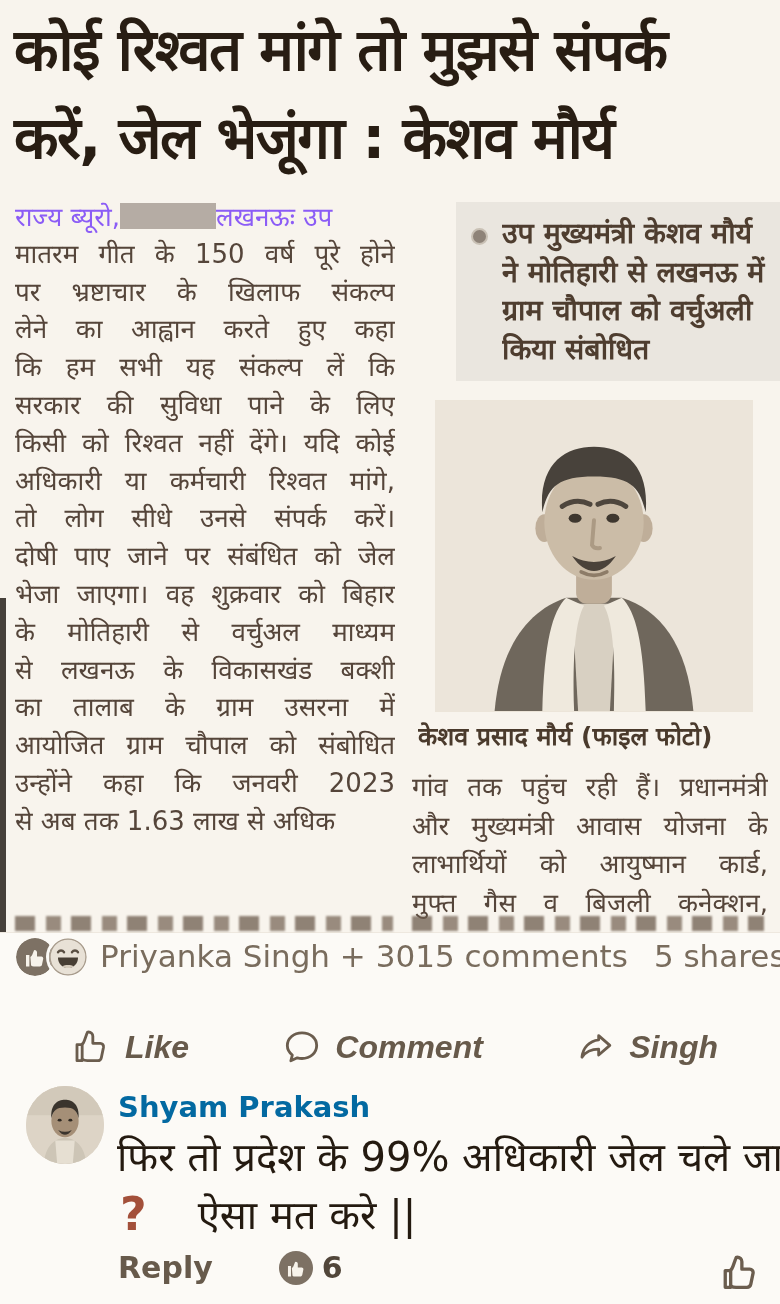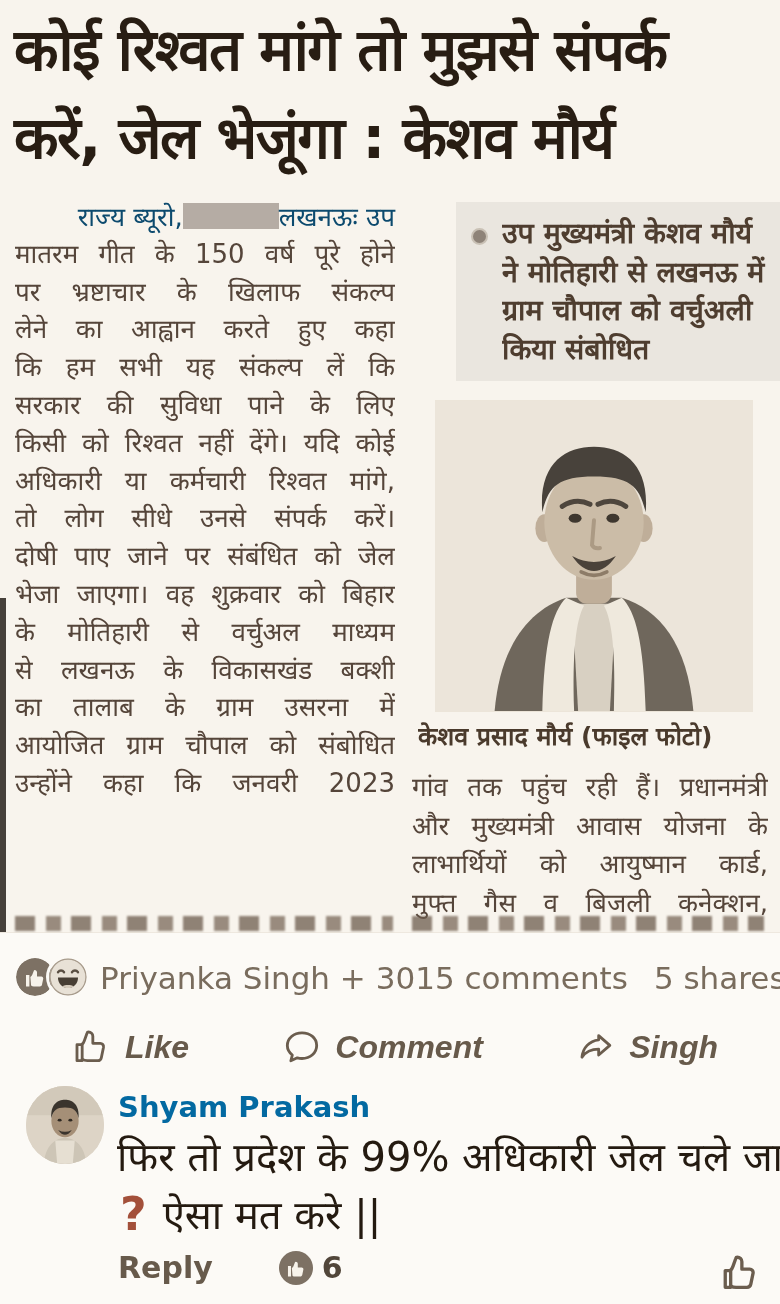--- a/index.html
+++ b/index.html
@@ -10,22 +10,22 @@
   .newspaper{position:absolute;left:0;top:0;width:780px;height:932px;background:#f8f4ed;border-bottom:1px solid #eee8df;}
   .headline{position:absolute;left:14px;top:6px;right:8px;font-weight:800;color:#281d13;
             font-size:58px;line-height:88px;letter-spacing:-1.5px;white-space:nowrap;}
   .scan-edge{position:absolute;left:0;top:598px;width:6px;height:334px;background:#46403a;}
 
   .col-left{position:absolute;left:15px;top:197px;width:380px;}
   .np-line{height:37.8px;overflow:hidden;font-size:26px;color:#55453a;
            text-align:justify;text-align-last:justify;letter-spacing:0;}
   .col-left .np-line:nth-child(17){text-align-last:left;}   
   .col-left .np-line:nth-child(18){text-indent:28px;}       
-  .first-line{display:flex;justify-content:flex-end;align-items:center;height:37.8px;
-              font-size:26px;color:#0c4a6e;}
+  .first-line{display:flex;justify-content:flex-start;align-items:center;height:37.8px;
+              font-size:26px;color:#8b5cf6;}
   .redacted{display:inline-block;width:96px;height:26px;background:#b5aca4;}
 
   .col-right{position:absolute;left:412px;top:202px;width:358px;height:730px;}
   .highlight-box{position:absolute;left:0;top:0;width:344px;box-sizing:border-box;
                  background:#eae6df;padding:13px 8px 12px 46px;margin-left:44px;}
   .hl-bullet{position:absolute;left:15px;top:26px;width:13px;height:13px;border-radius:50%;
              background:#8e8378;border:2px solid #c9c1b5;}
   .hl-line{font-size:28.5px;line-height:38.5px;font-weight:700;color:#4e3d2f;white-space:nowrap;overflow:hidden;}
   .photo{position:absolute;left:23px;top:198px;width:318px;height:312px;background:#ece5da;overflow:hidden;}
   .photo svg{display:block;}
@@ -33,39 +33,39 @@
                  color:#4a3a2c;white-space:nowrap;overflow:hidden;}
   .rc-lines{position:absolute;left:0;top:566px;width:356px;}
   .rc-lines .np-line{height:38.6px;font-size:26px;}
 
   .cutoff{position:absolute;height:15px;overflow:hidden;opacity:.75;filter:blur(1px);}
   .cutoff-inner{height:30px;background:repeating-linear-gradient(90deg,#6d5c4d 0 20px,transparent 20px 31px,#7a695a 31px 46px,transparent 46px 56px);}
   .cutoff-left{left:15px;top:916px;width:378px;}
   .cutoff-right{left:412px;top:916px;width:352px;}
 
   
-  .reactions-row{position:absolute;left:16px;right:18px;top:938px;height:58px;display:flex;align-items:flex-end;}
+  .reactions-row{position:absolute;left:16px;right:18px;top:938px;height:58px;display:flex;align-items:flex-start;}
   .reaction-icon{width:38px;height:38px;border-radius:50%;flex:none;}
   .reaction-haha{margin-left:-5px;box-shadow:0 0 0 3px #fcfaf6;border-radius:50%;}
   .reactors-label{margin-left:13px;font-size:31px;color:#796c5d;white-space:nowrap;}
   .counts{margin-left:auto;display:flex;gap:26px;font-size:31px;color:#796c5d;white-space:nowrap;}
 
   
   .actions-row{position:absolute;left:0;top:1008px;width:780px;height:78px;display:flex;align-items:center;
                justify-content:space-between;padding:0 62px 0 72px;box-sizing:border-box;}
   .action-btn{display:flex;align-items:center;gap:13px;background:none;border:none;padding:0;cursor:pointer;}
   .action-label{font-size:32px;font-weight:600;color:#675a4b;font-family:inherit;font-style:italic;}
 
   
   .comment-avatar{position:absolute;left:26px;top:1086px;width:78px;height:78px;border-radius:50%;overflow:hidden;background:#ded6c9;}
   .comment-author{position:absolute;left:118px;top:1090px;font-size:29px;font-weight:700;color:#0369a1;white-space:nowrap;}
   .comment-text-1{position:absolute;left:117px;top:1128px;font-size:40px;color:#241a10;white-space:nowrap;}
   .comment-line2{position:absolute;left:120px;top:1186px;display:flex;align-items:center;gap:16px;}
   .q-mark{font-size:46px;font-weight:800;color:#a3503a;line-height:1;}
-  .comment-text-2{font-size:40px;color:#241a10;white-space:nowrap;}
+  .comment-text-2{font-size:40px;color:#241a10;white-space:nowrap;margin-left:35px;}
 
   .reply-row{position:absolute;left:118px;top:1250px;display:flex;align-items:center;}
   .reply-label{font-size:30px;font-weight:700;color:#675a4b;background:none;border:none;padding:0;font-family:inherit;cursor:pointer;}
   .comment-like-badge{margin-left:66px;display:flex;align-items:center;gap:9px;cursor:pointer;}
   .badge-count{font-size:30px;font-weight:600;color:#51463a;}
   .comment-like-btn{position:absolute;right:18px;top:1252px;background:none;border:none;padding:0;cursor:pointer;}
 </style>
 </head>
 <body>
 
@@ -93,20 +93,21 @@
       <div class="np-line">किसी को रिश्वत नहीं देंगे। यदि कोई</div>
       <div class="np-line">अधिकारी या कर्मचारी रिश्वत मांगे,</div>
       <div class="np-line">तो लोग सीधे उनसे संपर्क करें।</div>
       <div class="np-line">दोषी पाए जाने पर संबंधित को जेल</div>
       <div class="np-line">भेजा जाएगा। वह शुक्रवार को बिहार</div>
       <div class="np-line">के मोतिहारी से वर्चुअल माध्यम</div>
       <div class="np-line">से लखनऊ के विकासखंड बक्शी</div>
       <div class="np-line">का तालाब के ग्राम उसरना में</div>
       <div class="np-line">आयोजित ग्राम चौपाल को संबोधित</div>
       <div class="np-line">उन्होंने कहा कि जनवरी 2023</div>
+      <div class="np-line">से अब तक 1.63 लाख से अधिक</div>
     </div>
 
     <div class="col-right">
       <div class="highlight-box">
         <span class="hl-bullet"></span>
         <div class="hl-line">उप मुख्यमंत्री केशव मौर्य</div>
         <div class="hl-line">ने मोतिहारी से लखनऊ में</div>
         <div class="hl-line">ग्राम चौपाल को वर्चुअली</div>
         <div class="hl-line">किया संबोधित</div>
       </div>

